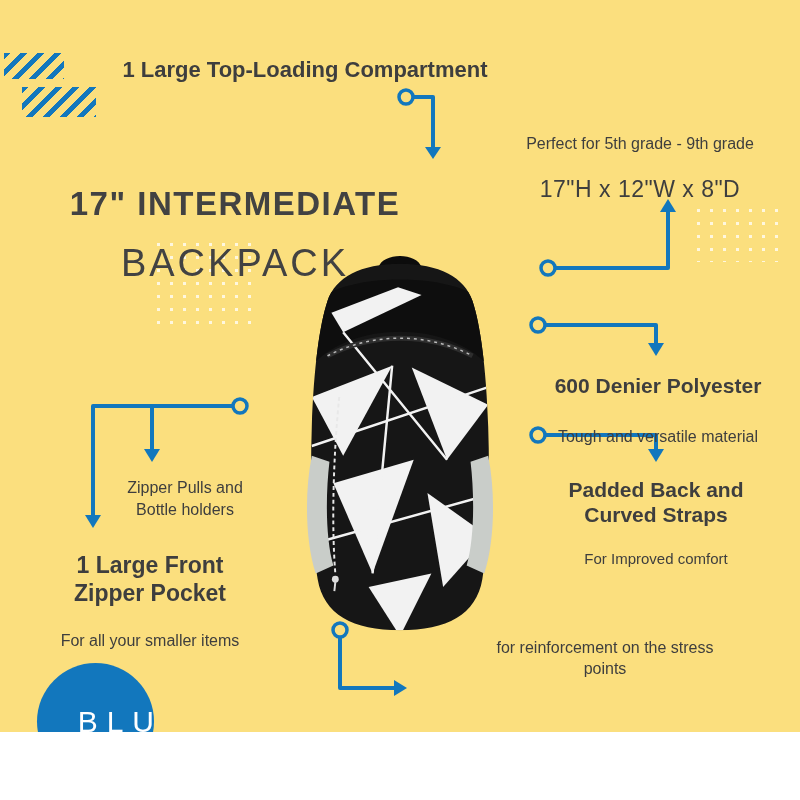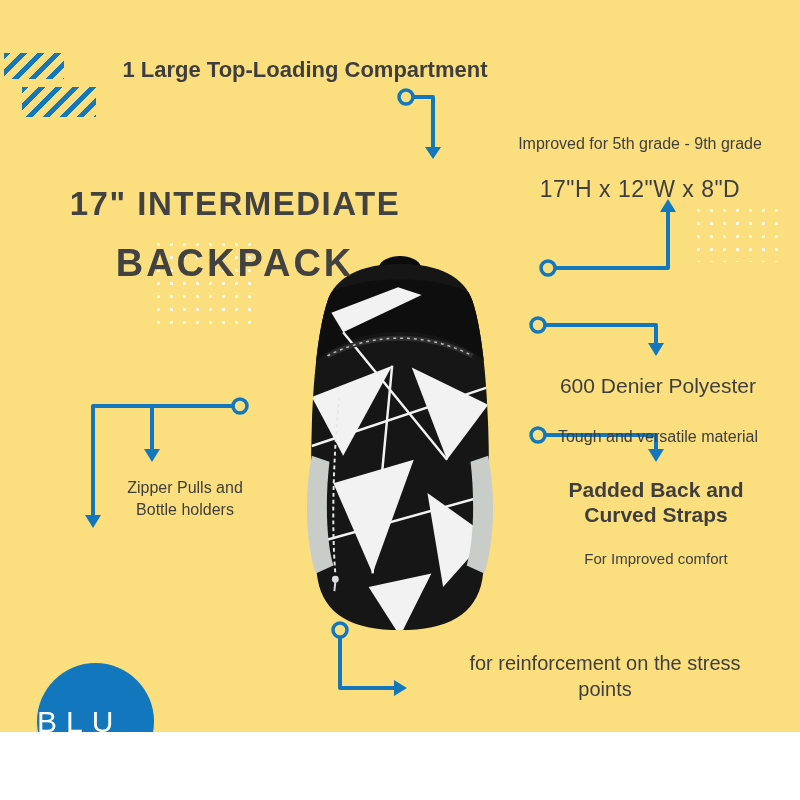--- a/index.html
+++ b/index.html
@@ -26,37 +26,37 @@
   .connectors polygon{fill:var(--accent,#1277BD)}
 
   
   .co-top-head{left:100px;top:57px;width:410px;font-size:22px;font-weight:700}
   .co-top-sub{left:175px;top:88px;width:225px;font-size:17px;line-height:1.3}
   .co-size{left:505px;top:117px;width:270px}
   .co-size .l1{font-size:16px}
   .co-size .l2{font-size:23px;margin-top:5px;letter-spacing:.5px}
   .title{left:40px;top:167px;width:390px;line-height:1.15;color:#424242}
   .title .l1{font-size:33px;font-weight:700;letter-spacing:1.5px}
-  .title .l2{font-size:38px;font-weight:700;letter-spacing:3px}
+  .title .l2{font-size:38px;font-weight:400;letter-spacing:3px}
   .co-material{left:528px;top:356px;width:260px}
-  .co-material .hd{font-size:21px;font-weight:400}
+  .co-material .hd{font-size:21px;font-weight:700}
   .co-material .sb{font-size:16px;margin-top:12px}
   .co-padded{left:546px;top:459px;width:220px}
   .co-padded .hd{font-size:21px;font-weight:700;line-height:1.2}
   .co-padded .sb{font-size:15px;margin-top:5px}
   .co-zip{left:105px;top:477px;width:160px;font-size:16px;line-height:1.35}
   .co-pocket{left:25px;top:534px;width:250px}
   .co-pocket .hd{font-size:23px;font-weight:700;line-height:1.2}
   .co-pocket .sb{font-size:16px;margin-top:7px}
   .co-stitch{left:415px;top:619px;width:380px}
   .co-stitch .hd{font-size:20px;font-weight:700;line-height:1.3}
-  .co-stitch .sb{font-size:20px;margin-top:13px;line-height:1.3}
+  .co-stitch .sb{font-size:16px;margin-top:1px;line-height:1.3}
 
   
-  .logo{left:37px;top:663px;width:117px;height:117px;border-radius:50%;background:var(--accent,#1277BD);display:flex;align-items:center;justify-content:flex-start}
+  .logo{left:37px;top:663px;width:117px;height:117px;border-radius:50%;background:var(--accent,#1277BD);display:flex;align-items:center;justify-content:flex-end}
   .logo-text{color:var(--logo_text,#fff);font-size:30px;letter-spacing:9px;margin-right:-9px;font-weight:400}
 
   .backpack{left:272px;top:250px;width:256px;height:392px}
 </style>
 </head>
 <body>
 
 <div class="canvas">
 
   <div class="abs hatch tl1"></div>
@@ -130,21 +130,21 @@
     <g>
       <path d="M66 150 C60 210 58 280 62 330" stroke="#e8e8e8" stroke-width="2" stroke-dasharray="4 3" fill="none"></path>
       <circle cx="62" cy="336" r="3.5" fill="#dddddd"></circle>
       <path d="M62 339 L61 348" stroke="#dddddd" stroke-width="2" fill="none"></path>
     </g>
   </svg>
 
   <div class="abs txt co-top-head">1 Large Top-Loading Compartment</div>
 
   <div class="abs txt co-size">
-    <div class="l1">Improved for  5th grade - 9th grade</div>
+    <div class="l1">Perfect for  5th grade - 9th grade</div>
     <div class="l2">17"H x 12"W x 8"D</div>
   </div>
 
   <div class="abs txt title">
     <div class="l1">17" INTERMEDIATE</div>
     <div class="l2">BACKPACK</div>
   </div>
 
   <div class="abs txt co-material">
     <div class="hd">600 Denier Polyester</div>
@@ -153,20 +153,25 @@
 
   <div class="abs txt co-zip">Zipper Pulls and
 Bottle holders</div>
 
   <div class="abs txt co-padded">
     <div class="hd">Padded Back and
 Curved Straps</div>
     <div class="sb">For Improved comfort</div>
   </div>
 
+  <div class="abs txt co-pocket">
+    <div class="hd">1 Large Front
+Zipper Pocket</div>
+    <div class="sb">For all your smaller items</div>
+  </div>
 
   <div class="abs txt co-stitch">
     <div class="sb">for reinforcement on the stress
 points</div>
   </div>
 
   <div class="abs logo">
     <span class="logo-text">BLU</span>
   </div>
 

